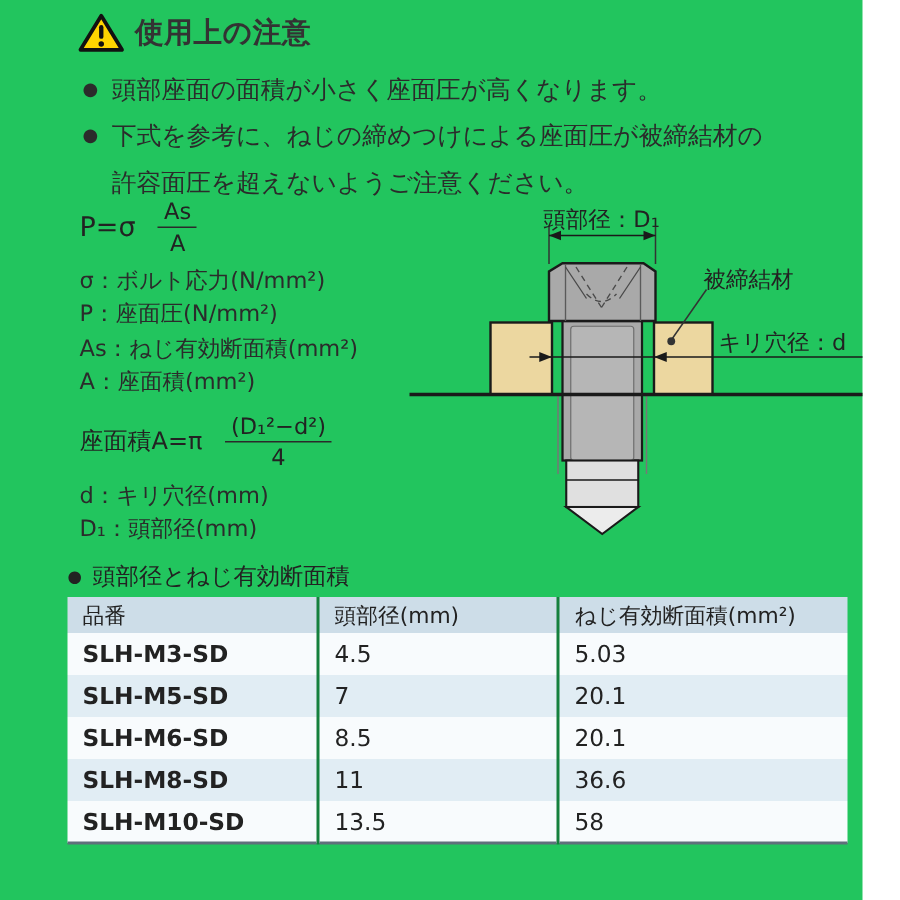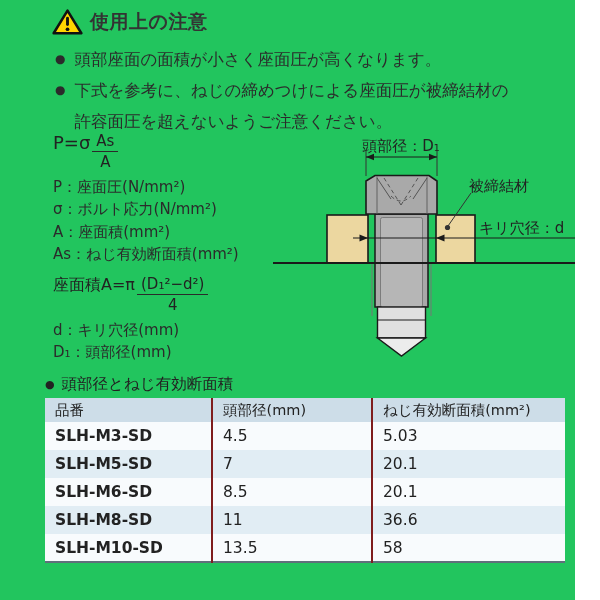--- a/index.html
+++ b/index.html
@@ -12,41 +12,41 @@
   .warn-title { font-size:19px; font-weight:600; color:#333; letter-spacing:.5px; }
 
   
   .notes { position:absolute; left:55px; top:44px; width:510px; }
   .note { display:flex; align-items:flex-start; font-size:16.5px; line-height:31px; color:#2b2b2b; }
   .note .bullet { font-size:12px; margin-right:9px; line-height:31px; }
   .note-line2 { display:block; }
 
   
   .formula-area { position:absolute; left:53px; top:132px; width:235px; }
-  .formula-row { display:flex; align-items:flex-start; }
+  .formula-row { display:flex; align-items:center; }
   .f-lhs { font-size:18px; color:#222; }
   .f2 .f-lhs { font-size:16px; }
-  .frac { display:inline-flex; flex-direction:column; align-items:center; margin-left:2px; font-size:15px; color:#222; }
+  .frac { display:inline-flex; flex-direction:column; align-items:center; margin-left:15px; font-size:15px; color:#222; }
   .frac .num { padding:0 4px 1px; border-bottom:1.6px solid #2a2a2a; text-align:center; }
   .frac .den { padding-top:1px; }
   .defs { margin-top:5px; margin-bottom:9px; }
   .defs div { font-size:15px; line-height:22.4px; color:#2b2b2b; white-space:nowrap; }
   .f2 { margin-top:4px; }
 
   
   .diagram { position:absolute; left:270px; top:128px; }
   .diagram text { font-size:15px; fill:#222; font-family:"DejaVu Sans","Liberation Sans",sans-serif; }
 
   
   .table-title { position:absolute; left:45px; top:374px; font-size:15.5px; color:#222; display:flex; align-items:center; }
   .table-title .bullet { font-size:11px; margin-right:7px; }
   .spec-table { position:absolute; left:45px; top:398px; width:520px; border-collapse:collapse; table-layout:fixed; border-bottom:2.5px solid #5f707b; }
   .spec-table col.c1 { width:167px; } .spec-table col.c2 { width:160px; } .spec-table col.c3 { width:193px; }
   .spec-table th { background:#cddde8; font-weight:400; text-align:left; font-size:14.5px; height:24px; padding:0 0 0 10px; color:#222; }
-  .spec-table th + th, .spec-table td + td { border-left:2px solid #7f1d1d; }
+  .spec-table th + th, .spec-table td + td { border-left:2px solid #15803d; }
   .spec-table td { height:28px; font-size:15.5px; padding-left:10px; color:#222; }
   .spec-table tbody tr:nth-child(odd)  { background:#f8fbfd; }
   .spec-table tbody tr:nth-child(even) { background:#e1edf4; }
   .spec-table td.part { font-weight:bold;margin-top:12px; }
 </style>
 </head>
 <body>
 
 <div class="page">
 
@@ -78,24 +78,24 @@
 
   <div class="formula-area">
     <div class="formula-row f1">
       <span class="f-lhs">P=σ</span>
       <span class="frac">
         <span class="num">As</span>
         <span class="den">A</span>
       </span>
     </div>
     <div class="defs">
+      <div>σ：ボルト応力(N/mm²)</div>
       <div>P：座面圧(N/mm²)</div>
-      <div>σ：ボルト応力(N/mm²)</div>
+      <div>As：ねじ有効断面積(mm²)</div>
       <div>A：座面積(mm²)</div>
-      <div>As：ねじ有効断面積(mm²)</div>
     </div>
     <div class="formula-row f2">
       <span class="f-lhs">座面積A=π</span>
       <span class="frac">
         <span class="num">(D₁²−d²)</span>
         <span class="den">4</span>
       </span>
     </div>
     <div class="defs">
       <div>d：キリ穴径(mm)</div>

